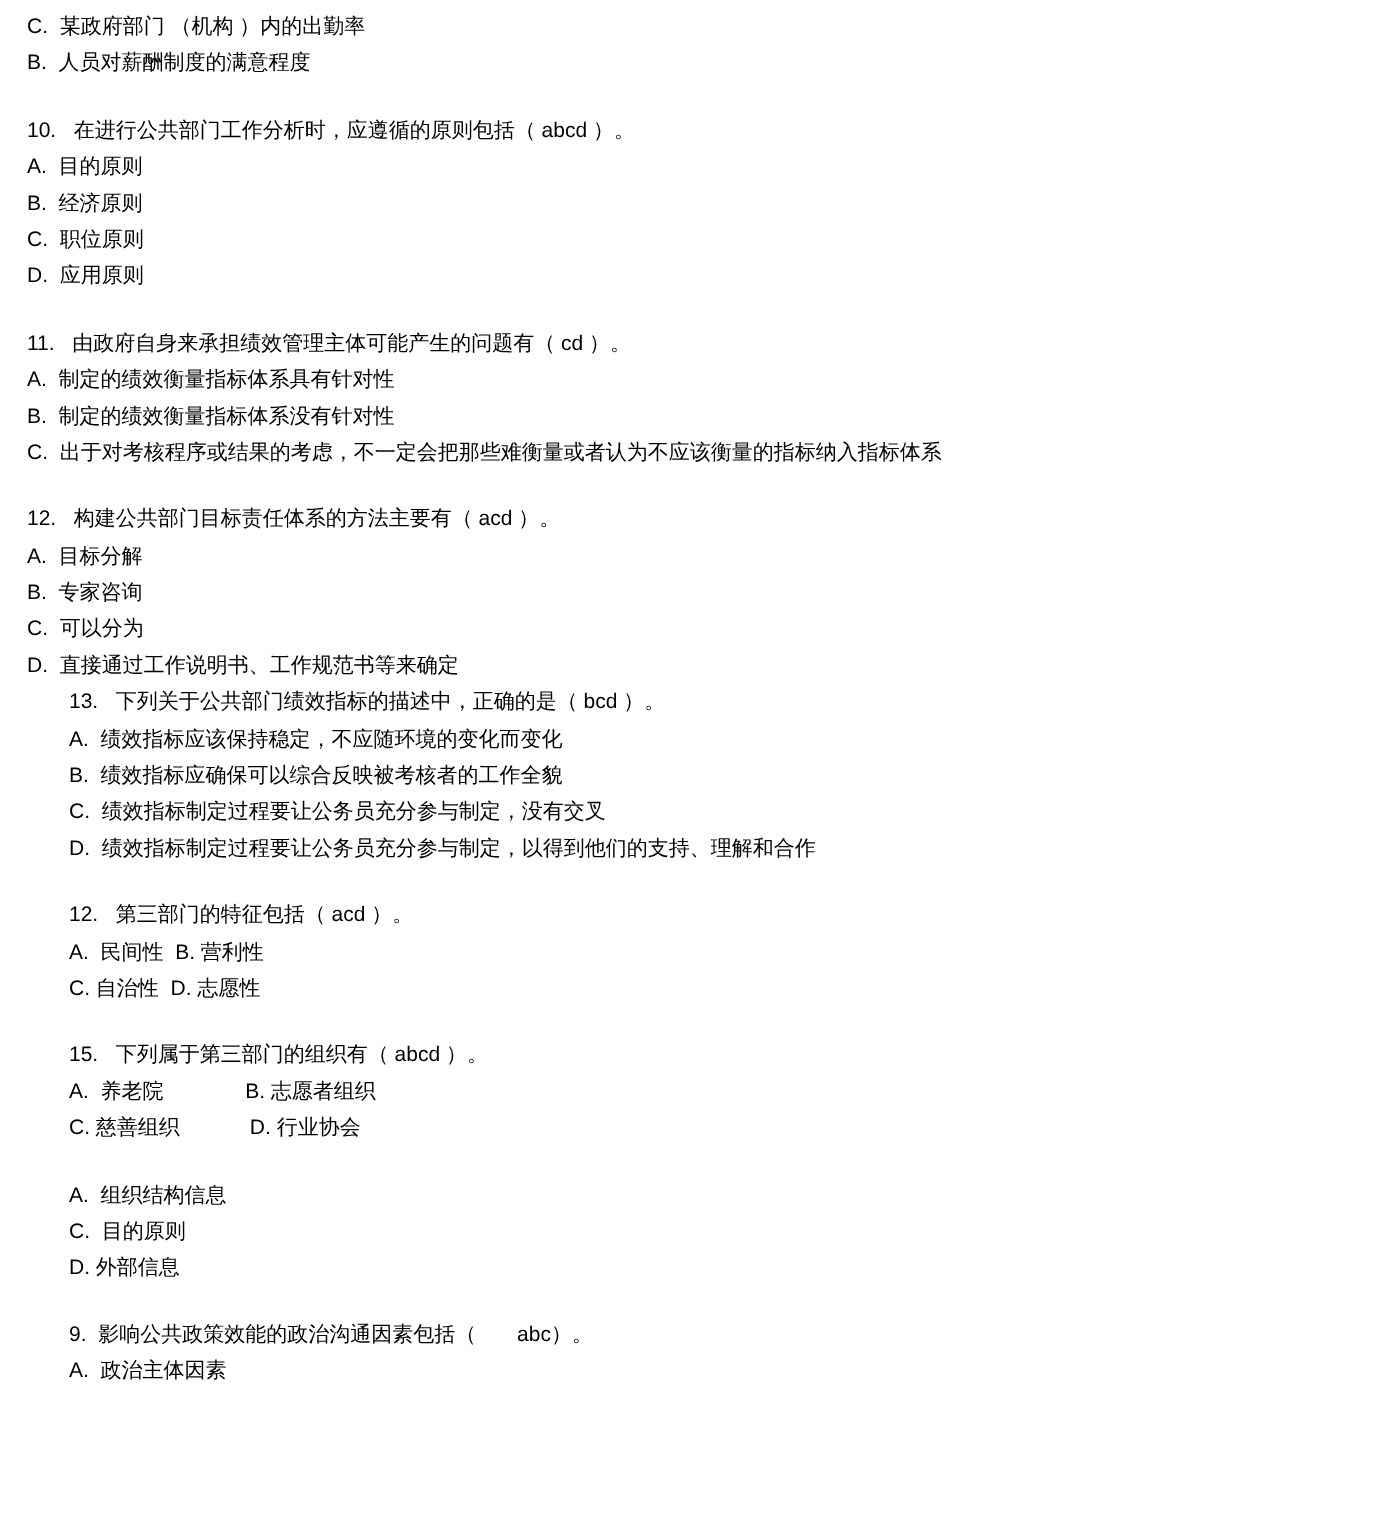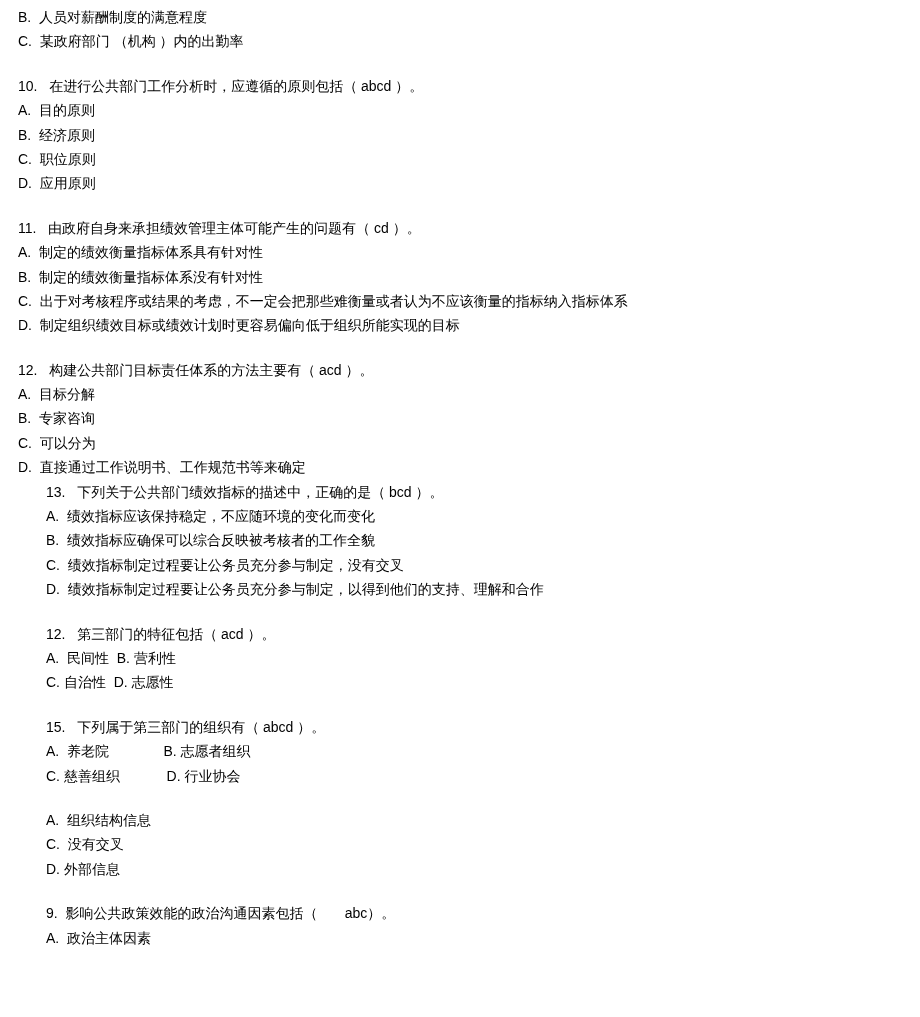--- a/index.html
+++ b/index.html
@@ -24,34 +24,33 @@
     padding-left: 28px;
   }
   .spacer {
     height: 18px;
   }
 </style>
 </head>
 <body>
 
 <div class="page" id="page-root">
+    <div class="line">C.  某政府部门 （机构 ）内的出勤率</div>
     <div class="line">B.  人员对薪酬制度的满意程度</div>
-    <div class="line">C.  某政府部门 （机构 ）内的出勤率</div>
     <div class="spacer"></div>
     <div class="line">10.   在进行公共部门工作分析时，应遵循的原则包括（ abcd ）。</div>
     <div class="line">A.  目的原则</div>
     <div class="line">B.  经济原则</div>
     <div class="line">C.  职位原则</div>
     <div class="line">D.  应用原则</div>
     <div class="spacer"></div>
     <div class="line">11.   由政府自身来承担绩效管理主体可能产生的问题有（ cd ）。</div>
     <div class="line">A.  制定的绩效衡量指标体系具有针对性</div>
     <div class="line">B.  制定的绩效衡量指标体系没有针对性</div>
     <div class="line">C.  出于对考核程序或结果的考虑，不一定会把那些难衡量或者认为不应该衡量的指标纳入指标体系</div>
-    <div class="line">D.  制定组织绩效目标或绩效计划时更容易偏向低于组织所能实现的目标</div>
     <div class="spacer"></div>
     <div class="line">12.   构建公共部门目标责任体系的方法主要有（ acd ）。</div>
     <div class="line">A.  目标分解</div>
     <div class="line">B.  专家咨询</div>
     <div class="line">C.  可以分为</div>
     <div class="line">D.  直接通过工作说明书、工作规范书等来确定</div>
     <div class="line indent">13.   下列关于公共部门绩效指标的描述中，正确的是（ bcd ）。</div>
     <div class="line indent">A.  绩效指标应该保持稳定，不应随环境的变化而变化</div>
     <div class="line indent">B.  绩效指标应确保可以综合反映被考核者的工作全貌</div>
     <div class="line indent">C.  绩效指标制定过程要让公务员充分参与制定，没有交叉</div>
@@ -59,18 +58,18 @@
     <div class="spacer"></div>
     <div class="line indent">12.   第三部门的特征包括（ acd ）。</div>
     <div class="line indent">A.  民间性  B. 营利性</div>
     <div class="line indent">C. 自治性  D. 志愿性</div>
     <div class="spacer"></div>
     <div class="line indent">15.   下列属于第三部门的组织有（ abcd ）。</div>
     <div class="line indent">A.  养老院              B. 志愿者组织</div>
     <div class="line indent">C. 慈善组织            D. 行业协会</div>
     <div class="spacer"></div>
     <div class="line indent">A.  组织结构信息</div>
-    <div class="line indent">C.  没有交叉</div>
+    <div class="line indent">C.  目的原则</div>
     <div class="line indent">D. 外部信息</div>
     <div class="spacer"></div>
     <div class="line indent">9.  影响公共政策效能的政治沟通因素包括（       abc）。</div>
     <div class="line indent">A.  政治主体因素</div>
   </div>
 
 </body></html>

